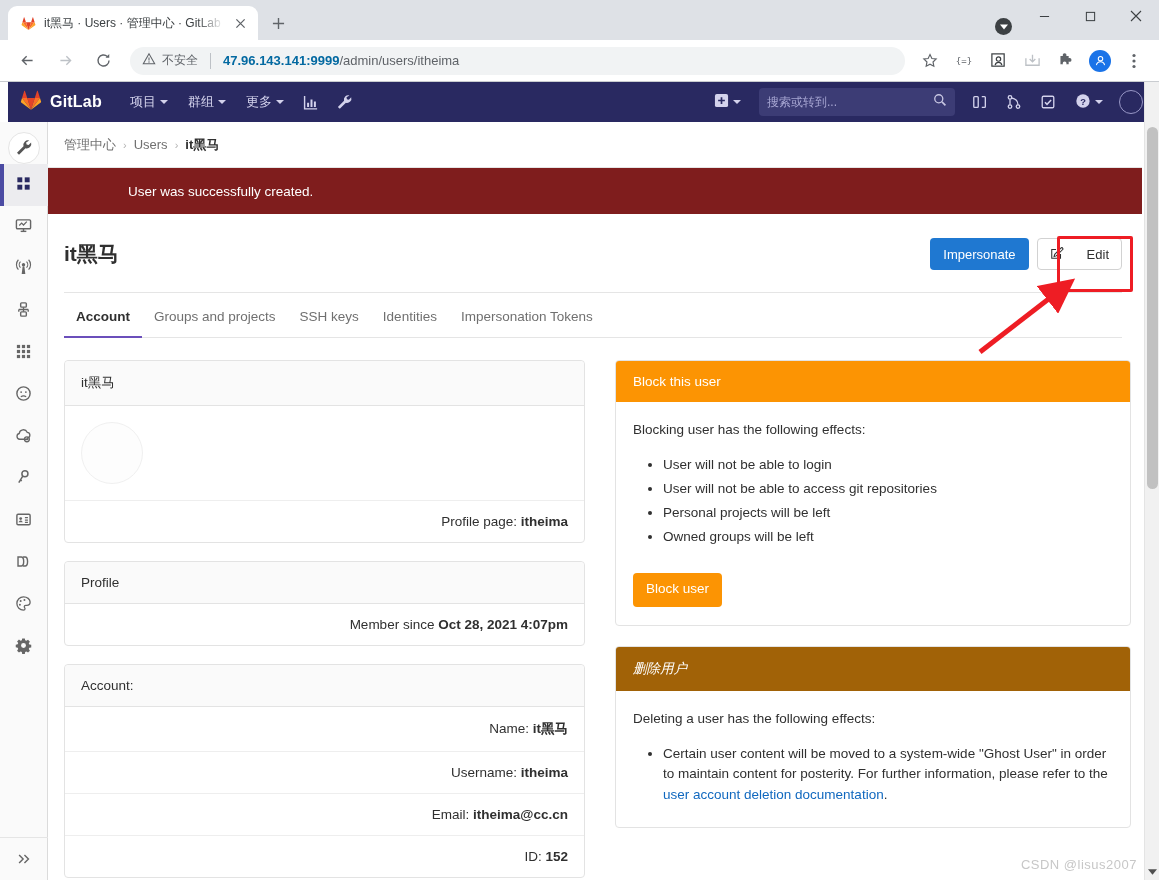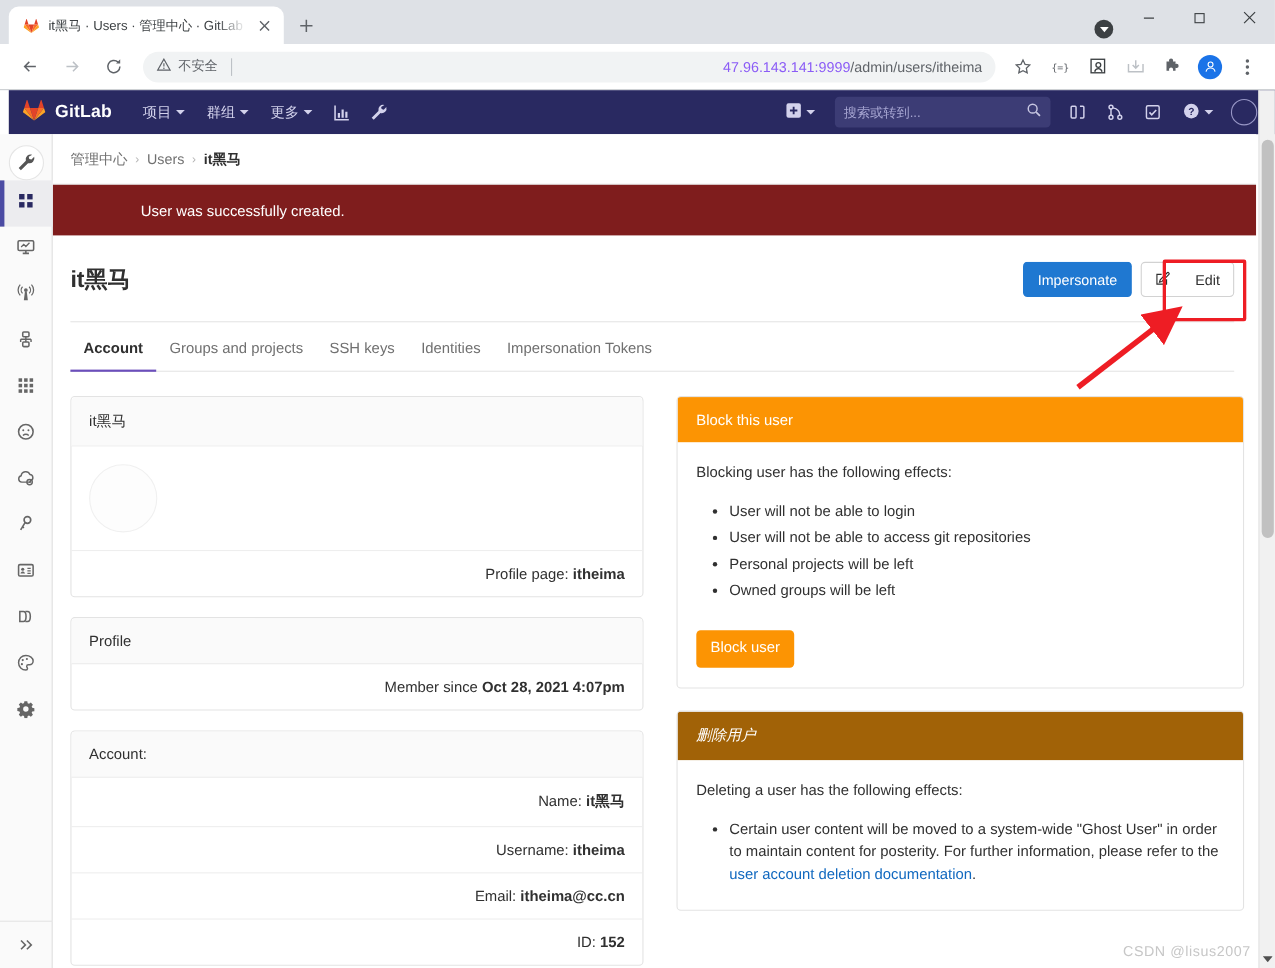--- a/index.html
+++ b/index.html
@@ -45,34 +45,34 @@
     position: absolute; left: 995px; top: 18px;
     width: 17px; height: 17px; border-radius: 50%;
     background: #3c4043; color: #fff;
     display: flex; align-items: center; justify-content: center;
     font-size: 8px;
   }
 
   .browser-toolbar {
     position: absolute; top: 40px; left: 0; width: 1159px; height: 42px;
     background: #fff; border-bottom: 1px solid #c9ccd0;
-    display: flex; align-items: center; padding: 0 8px; text-align: right;
+    display: flex; align-items: center; padding: 0 8px;
   }
   .nav-btn { width: 30px; height: 30px; margin: 0 4px; display: flex; align-items: center; justify-content: center; color: #5f6368; }
   .nav-btn.disabled { color: #bdc1c6; }
   .omnibox {
     flex: 1 1 auto; height: 28px; margin: 0 8px;
     background: #f1f3f4; border-radius: 14px;
     display: flex; align-items: center; padding: 0 12px; gap: 6px;
     position: relative;
   }
   .omnibox-warn { display: flex; align-items: center; gap: 6px; color: #5f6368; font-size: 12px; white-space: nowrap; }
   .omnibox-sep { width: 1px; height: 16px; background: #bdc1c6; margin: 0 6px; }
   .omnibox-url { font-size: 13px; color: #202124; white-space: nowrap; overflow: hidden; flex: 1 1 auto;}
-  .omnibox-url .host { color: #8b5cf6; font-weight: 400;}
+  .omnibox-url .host { color: #0369a1; font-weight: 700;}
   .omnibox-url .path { color: #5f6368; }
   .tb-icon { width: 28px; height: 28px; margin: 0 3px; display:flex;align-items:center;justify-content:center;color:#5f6368;flex:none;}
   .tb-avatar { width: 22px; height: 22px; border-radius: 50%; background: #1a73e8; color:#fff; display:flex;align-items:center;justify-content:center;font-size:10px; }
 
   
   .gl-navbar {
     position: absolute; top: 82px; left: 8px; width: 1159px; height: 40px;
     background: #292961; display: flex; align-items: center; padding: 0 12px;
   }
   .gl-logo-wrap { display: flex; align-items: center; gap: 8px; margin-right: 18px; }

